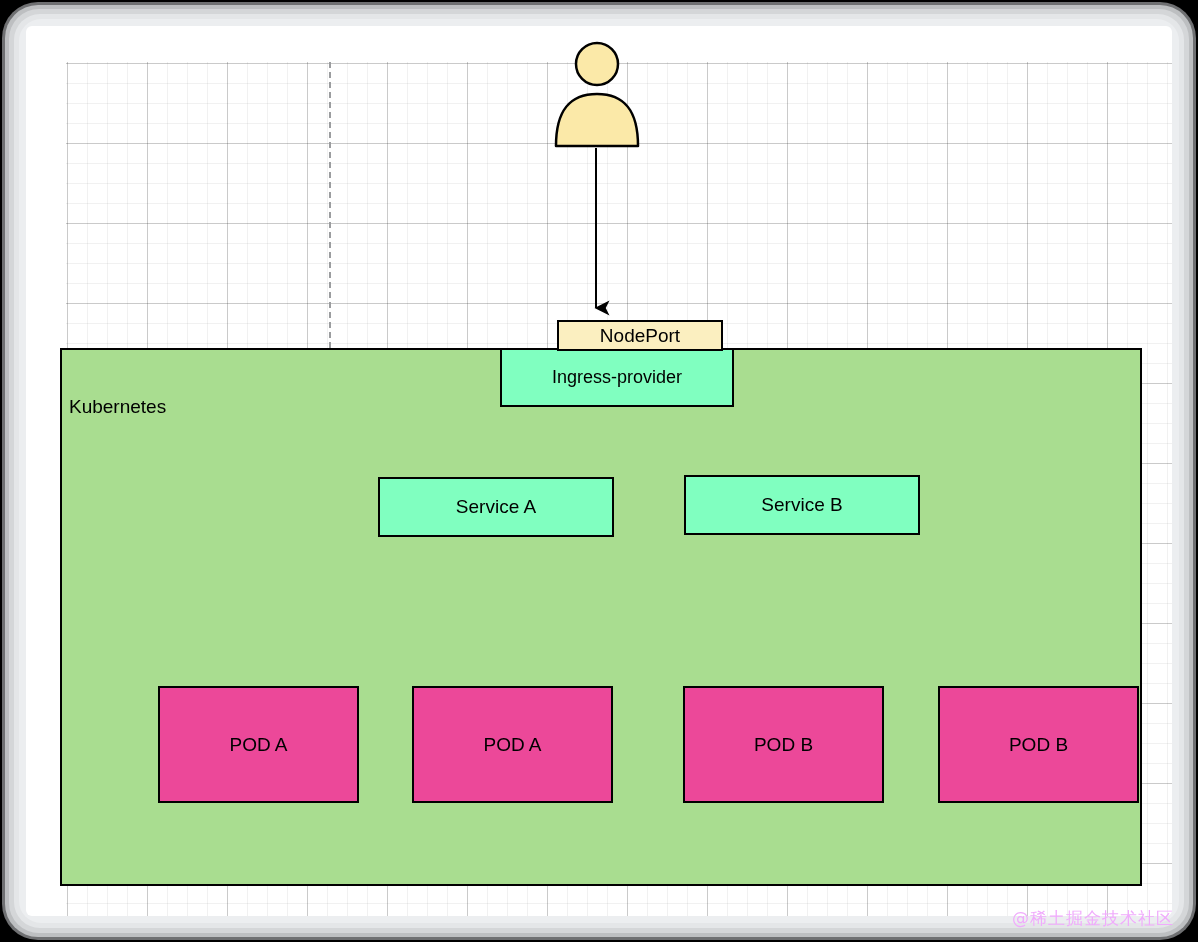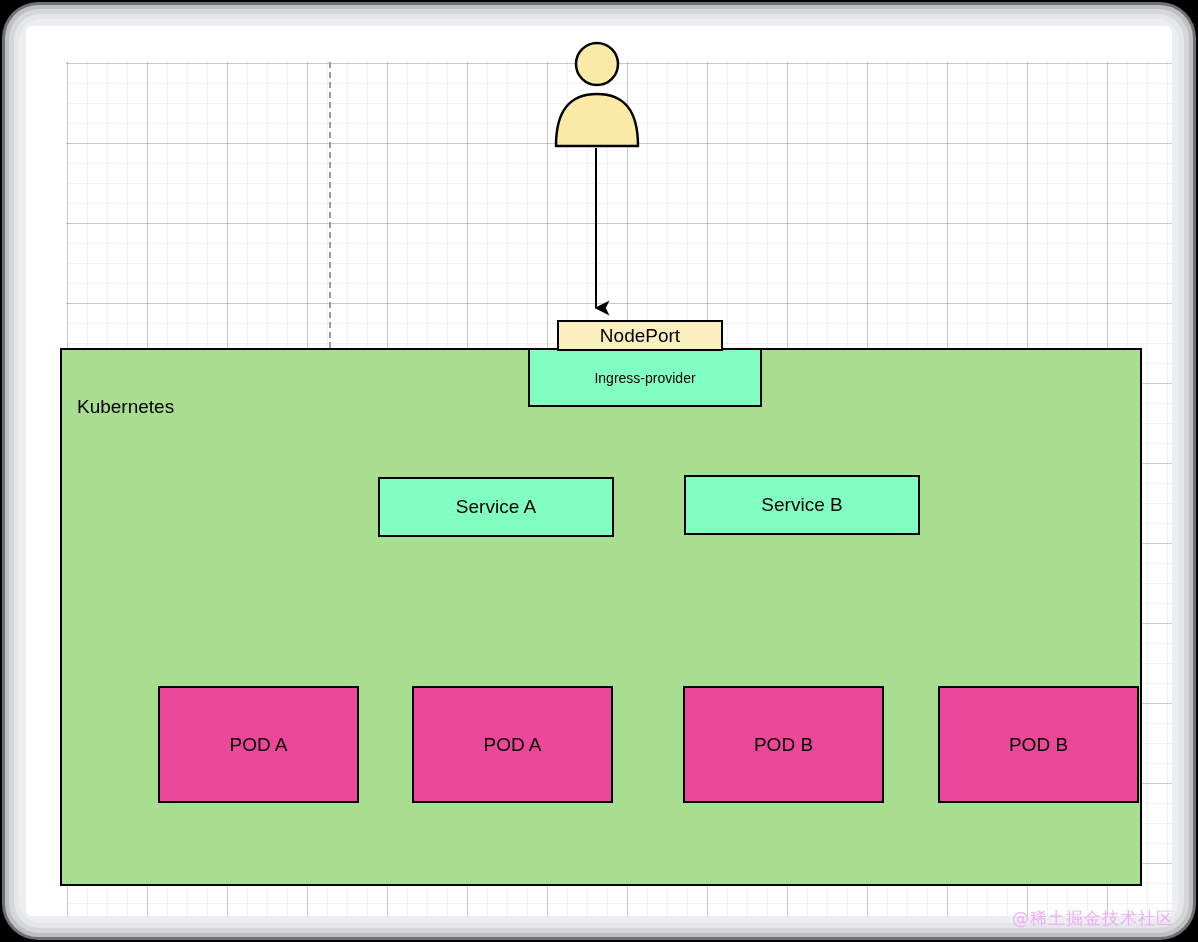--- a/index.html
+++ b/index.html
@@ -95,23 +95,23 @@
     white-space: nowrap;
     margin-left: 44px;
   }
   .node-nodeport {
     left: 513px; top: 320px; width: 166px; height: 31px;
     background: #fbefc0;
     font-size: 19px;
     z-index: 6;
   }
   .node-ingress {
-    left: 484px; top: 348px; width: 234px; height: 59px;
+    left: 456px; top: 348px; width: 234px; height: 59px;
     background: #80ffc0;
-    font-size: 14px;
+    font-size: 18px;
     z-index: 5;
   }
   .node-service {
     width: 236px; height: 60px;
     background: #80ffc0;
     font-size: 19px;
     z-index: 5;
   }
   .node-service-a { left: 334px; top: 477px; }
   .node-service-b { left: 640px; top: 475px; }
@@ -133,21 +133,21 @@
     top: 348px;
     width: 1082px;
     height: 538px;
     background: #a9dd90;
     border: 2px solid #000000;
     box-sizing: border-box;
     z-index: 2;
   }
   .k8s-label {
     position: absolute;
-    left: 77px;
+    left: 69px;
     top: 396px;
     font-size: 19px;
     color: #000000;
     z-index: 4;
   }
 
   
   .actor {
     position: absolute;
     left: 553px;

